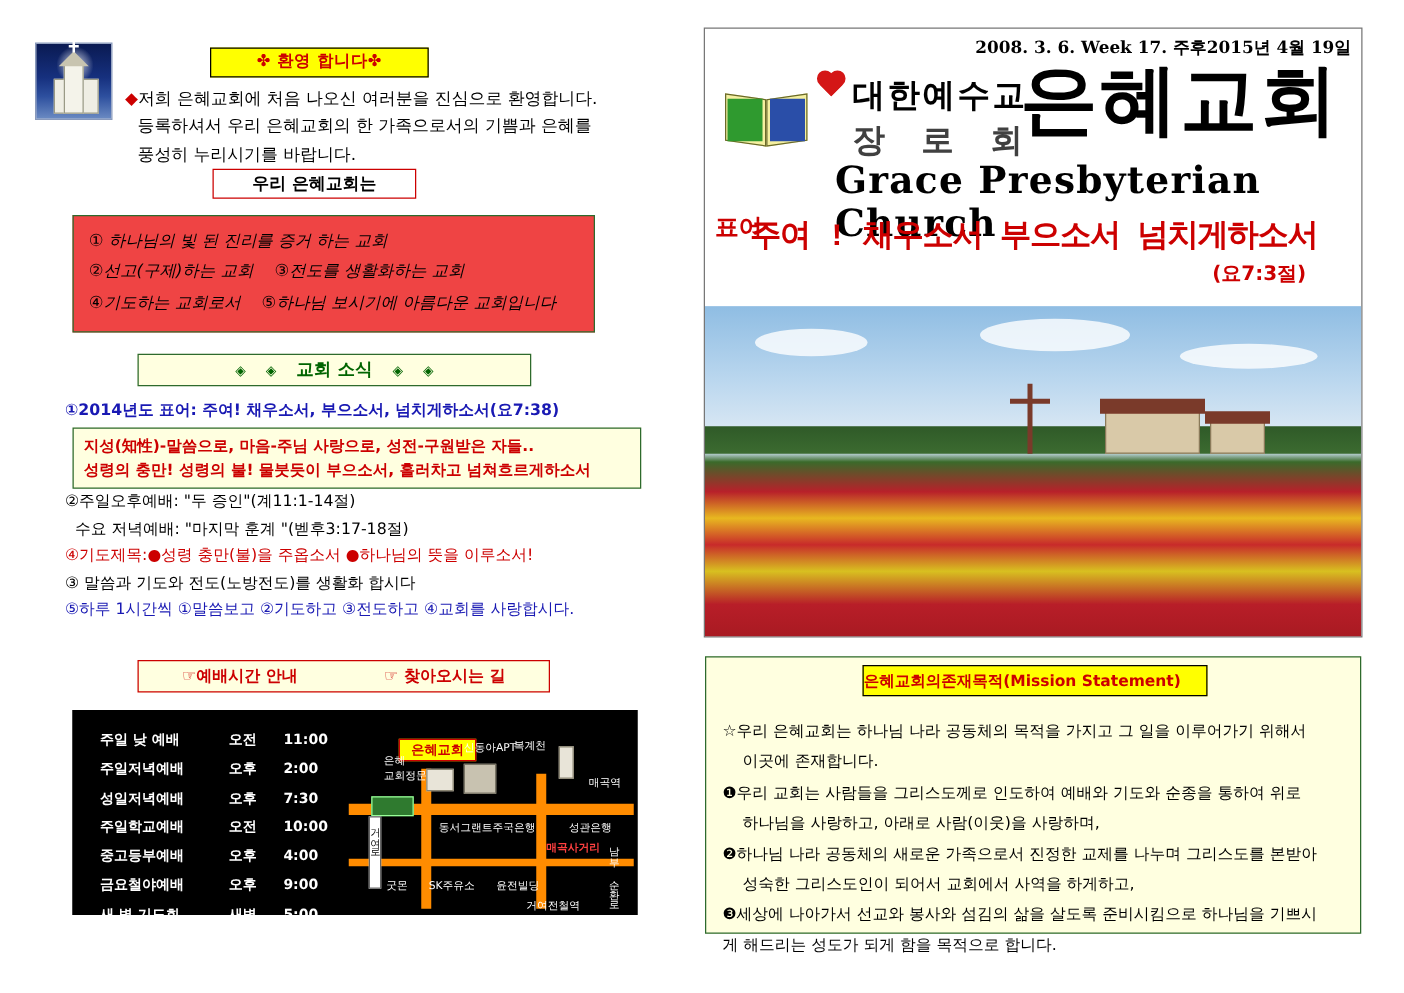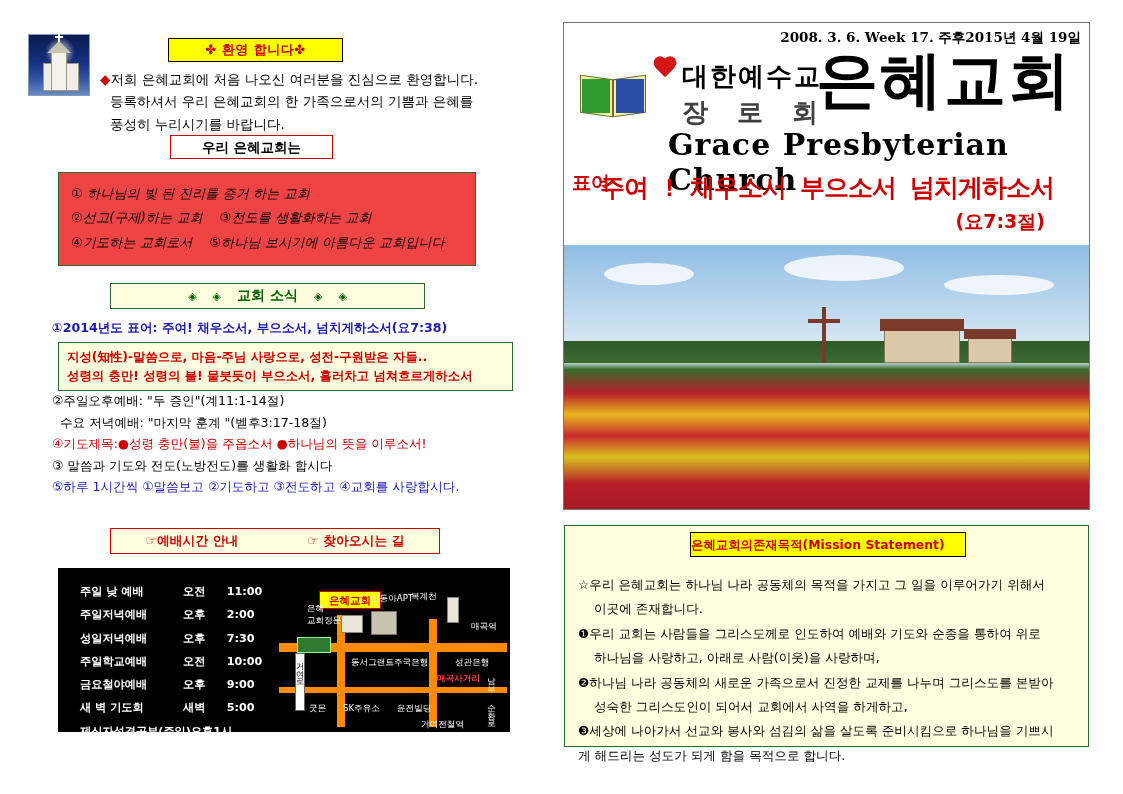--- a/index.html
+++ b/index.html
@@ -181,21 +181,21 @@
   }
   .pyoe {
     position: absolute; left: 8px; top: 150px; font-size: 19px; font-weight: bold;
     color: #cc0000; line-height: 1.05;
   }
   .slogan {
     position: absolute; left: 36px; top: 148px; width: 490px;
     font-size: 25px; font-weight: bold; color: #cc0000; letter-spacing: -1px; font-family: Liberation Mono, monospace;
   }
   .slogan2 {
-    position: absolute; right: 44px; top: 186px; font-size: 19px; font-weight: bold; color: #cc0000;
+    position: absolute; right: 44px; top: 186px; font-size: 16px; font-weight: bold; color: #cc0000;
   }
 
   .photo {
     position: absolute; left: 0; top: 222px; width: 525px; height: 265px; overflow: hidden;
     background: linear-gradient(#9fc6e8 0%, #cfe2f2 38%, #cfe2f2 44%, #3a6a2a 47%, #b8202a 56%, #e8b820 64%, #c82a2a 72%, #d8c020 80%, #b81e28 90%, #a81a22 100%);
   }
   .photo .sky { position: absolute; left: 0; top: 0; width: 100%; height: 104px;
     background: linear-gradient(#8fbde3 0%, #b9d6ee 55%, #dce9f4 100%); }
   .photo .cloud { position: absolute; background: rgba(255,255,255,.8); border-radius: 50%; }
   .photo .treeline { position: absolute; left: 0; top: 96px; width: 100%; height: 22px;
@@ -304,20 +304,25 @@
         </tr>
         <tr>
           <td>성일저녁예배</td>
           <td>오후</td>
           <td>7:30</td>
         </tr>
         <tr>
           <td>주일학교예배</td>
           <td>오전</td>
           <td>10:00</td>
+        </tr>
+        <tr>
+          <td>중고등부예배</td>
+          <td>오후</td>
+          <td>4:00</td>
         </tr>
         <tr>
           <td>금요철야예배</td>
           <td>오후</td>
           <td>9:00</td>
         </tr>
         <tr>
           <td>새 벽 기도회</td>
           <td>새벽</td>
           <td>5:00</td>

